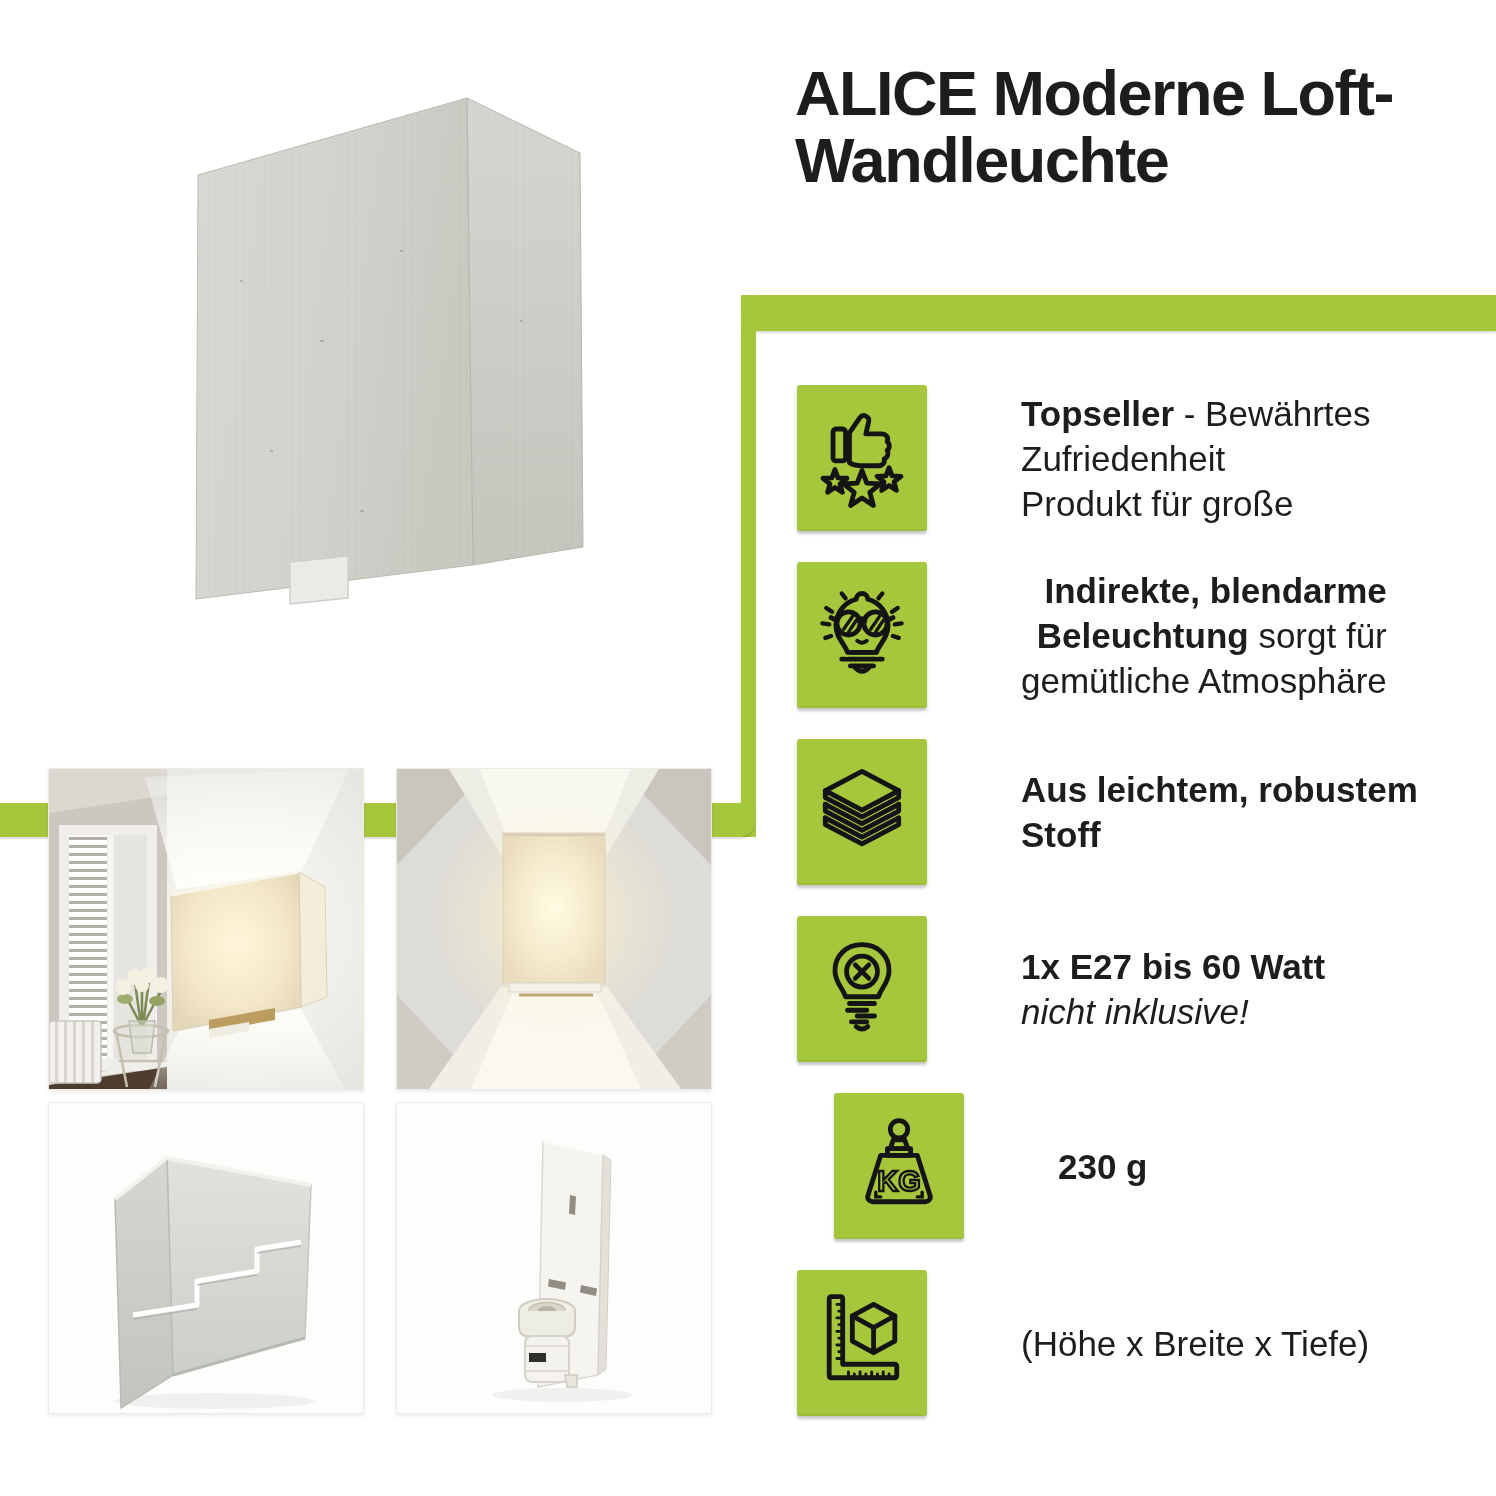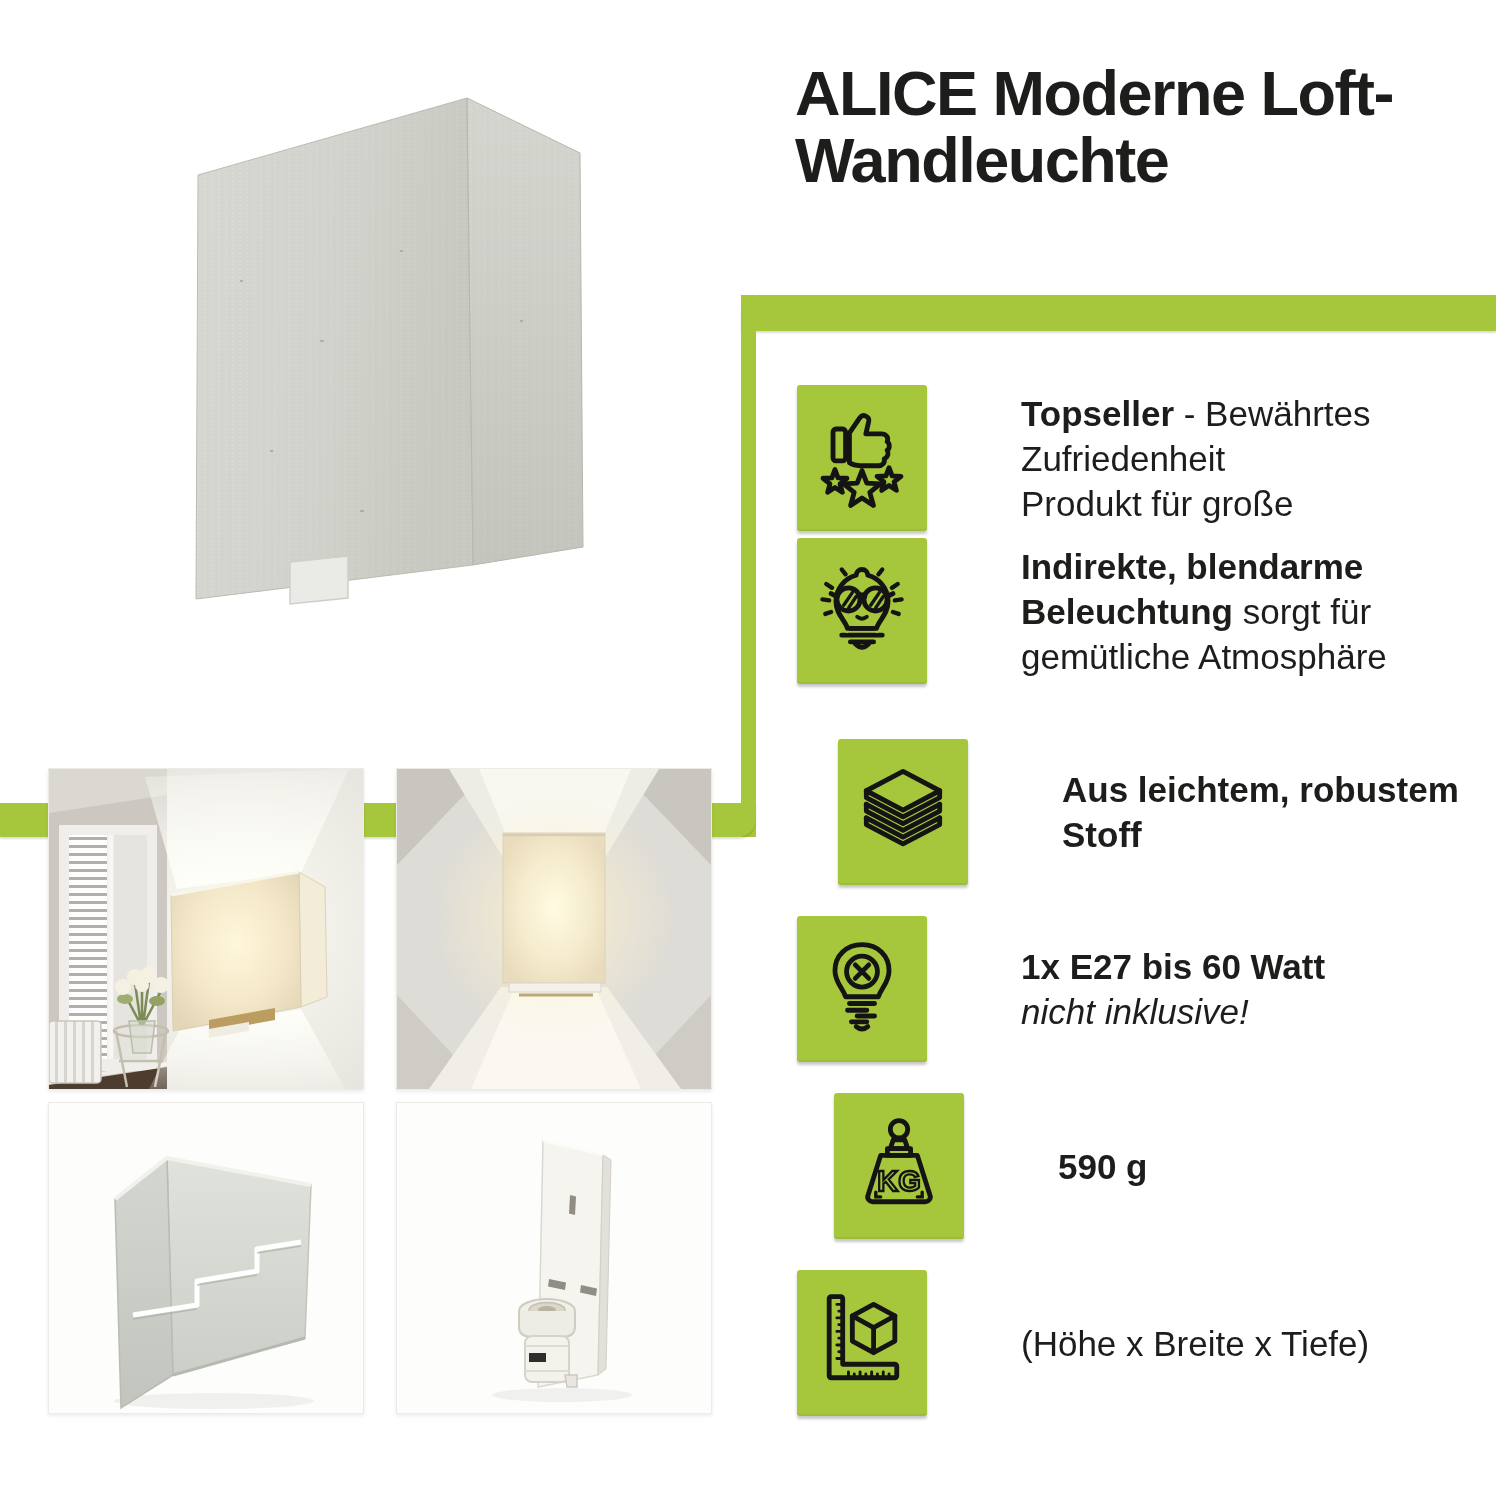--- a/index.html
+++ b/index.html
@@ -263,21 +263,21 @@
               <path d="M50,71 L55,84.1 L69,84.8 L58.1,93.6 L61.8,107.2 L50,99.5 L38.2,107.2 L41.9,93.6 L31,84.8 L45,84.1 Z" fill="#a6c73c" stroke="#141414" stroke-width="5" stroke-linejoin="round"></path>
             </svg>
           </span>
         </div>
         <div class="ftext">
           <div><span class="b">Topseller</span><span> - Bewährtes</span></div>
           <div><span>Zufriedenheit</span></div>
           <div><span>Produkt für große</span></div>
         </div>
       </div>
-      <div class="frow" style="top: 538px;">
+      <div class="frow" style="top: 562px; text-align: right;">
         <div class="tile">
           <span>
             <svg width="98" height="112" viewBox="0 0 100 116">
               <path d="M44,21 a6,6 0 0 1 12,0 c12,3 21,14 21,27 c0,13 -9,19 -12,28 h-30 c-3,-9 -12,-15 -12,-28 c0,-13 9,-24 21,-27 z" fill="none" stroke="#141414" stroke-width="5" stroke-linecap="round" stroke-linejoin="round"></path>
               <circle cx="36" cy="46" r="12" fill="none" stroke="#141414" stroke-width="5" stroke-linecap="round" stroke-linejoin="round"></circle>
               <circle cx="64" cy="46" r="12" fill="none" stroke="#141414" stroke-width="5" stroke-linecap="round" stroke-linejoin="round"></circle>
               <path d="M47,43 q3,-4 6,0 M24,43 L18,40 M76,43 L82,40" fill="none" stroke="#141414" stroke-width="5" stroke-linecap="round" stroke-linejoin="round"></path>
               <path d="M31,52 L40,39 M36,55 L44,43 M59,52 L68,39 M64,55 L72,43" fill="none" stroke="#141414" stroke-width="3.5" stroke-linecap="round"></path>
               <path d="M45,64 q5,4 10,0" fill="none" stroke="#141414" stroke-width="4" stroke-linecap="round"></path>
               <path d="M13,30 L19,34 M9,46 L16,47 M12,61 L18,59 M87,30 L81,34 M91,46 L84,47 M88,61 L82,59 M29,15 L33,20 M71,15 L67,20" fill="none" stroke="#141414" stroke-width="4.5" stroke-linecap="round"></path>
@@ -285,21 +285,21 @@
               <path d="M43,92 q7,7 14,0" fill="none" stroke="#141414" stroke-width="5" stroke-linecap="round" stroke-linejoin="round"></path>
             </svg>
           </span>
         </div>
         <div class="ftext">
           <div><span class="b">Indirekte, blendarme</span></div>
           <div><span class="b">Beleuchtung</span><span> sorgt für</span></div>
           <div><span>gemütliche Atmosphäre</span></div>
         </div>
       </div>
-      <div class="frow" style="top: 739px; margin-left: 41px;">
+      <div class="frow" style="top: 739px;">
         <div class="tile">
           <span>
             <svg width="98" height="112" viewBox="0 0 100 116">
               <path d="M50,16 L88,36 L50,56 L12,36 Z" fill="none" stroke="#141414" stroke-width="5" stroke-linecap="round" stroke-linejoin="round"></path>
               <path d="M12,36 L12,43 L50,63 L88,43 L88,36" fill="none" stroke="#141414" stroke-width="5" stroke-linecap="round" stroke-linejoin="round"></path>
               <path d="M12,50 L50,70 L88,50" fill="none" stroke="#141414" stroke-width="5" stroke-linecap="round" stroke-linejoin="round"></path>
               <path d="M12,50 L12,57 L50,77 L88,57 L88,50" fill="none" stroke="#141414" stroke-width="5" stroke-linecap="round" stroke-linejoin="round"></path>
               <path d="M12,64 L50,84 L88,64" fill="none" stroke="#141414" stroke-width="5" stroke-linecap="round" stroke-linejoin="round"></path>
               <path d="M12,64 L12,71 L50,91 L88,71 L88,64" fill="none" stroke="#141414" stroke-width="5" stroke-linecap="round" stroke-linejoin="round"></path>
             </svg>
@@ -334,21 +334,21 @@
               <circle cx="50" cy="20" r="9" fill="none" stroke="#141414" stroke-width="5" stroke-linecap="round" stroke-linejoin="round"></circle>
               <path d="M44,31 h12 l3,9 h-18 z" fill="none" stroke="#141414" stroke-width="5" stroke-linecap="round" stroke-linejoin="round"></path>
               <path d="M38,40 h24 v7 h-24 z" fill="none" stroke="#141414" stroke-width="5" stroke-linecap="round" stroke-linejoin="round"></path>
               <path d="M31,47 h38 l13,41 a5,5 0 0 1 -5,7 h-54 a5,5 0 0 1 -5,-7 z" fill="none" stroke="#141414" stroke-width="5" stroke-linecap="round" stroke-linejoin="round"></path>
               <text x="50" y="84" text-anchor="middle" font-family="Liberation Sans, sans-serif" font-size="30" font-weight="bold" fill="none" stroke="#141414" stroke-width="2.4">KG</text>
               <path d="M26,85 v5 h5 M74,85 v5 h-5" fill="none" stroke="#141414" stroke-width="3.5" stroke-linecap="round"></path>
             </svg>
           </span>
         </div>
         <div class="ftext">
-          <div><span class="b">590 g</span></div>
+          <div><span class="b">230 g</span></div>
         </div>
       </div>
       <div class="frow" style="top: 1270px;">
         <div class="tile">
           <span>
             <svg width="98" height="112" viewBox="0 0 100 116">
               <path d="M16,12 a2,2 0 0 1 2,-2 h10 a2,2 0 0 1 2,2 v68 h54 a2,2 0 0 1 2,2 v10 a2,2 0 0 1 -2,2 h-66 a2,2 0 0 1 -2,-2 z" fill="none" stroke="#141414" stroke-width="5" stroke-linecap="round" stroke-linejoin="round"></path>
               <path d="M30,18 h-6 M30,25 h-4 M30,32 h-6 M30,39 h-4 M30,46 h-6 M30,53 h-4 M30,60 h-6 M30,67 h-4 M30,74 h-6" fill="none" stroke="#141414" stroke-width="3" stroke-linecap="round"></path>
               <path d="M36,94 v-6 M42,94 v-4 M48,94 v-6 M54,94 v-4 M60,94 v-6 M66,94 v-4 M72,94 v-6 M78,94 v-4" fill="none" stroke="#141414" stroke-width="3" stroke-linecap="round"></path>
               <path d="M62,18 L84,30 L62,42 L40,30 Z" fill="none" stroke="#141414" stroke-width="5" stroke-linecap="round" stroke-linejoin="round"></path>

